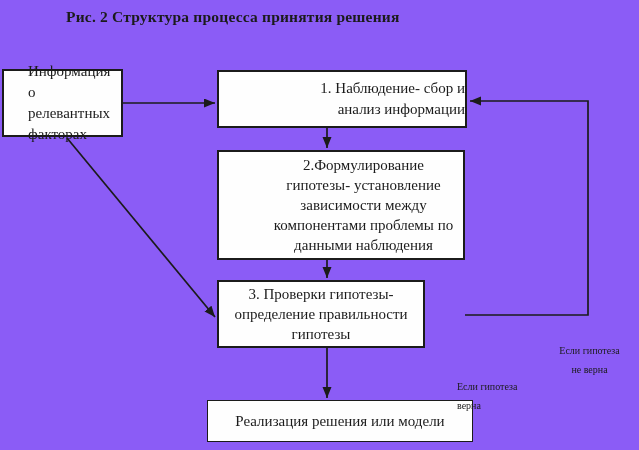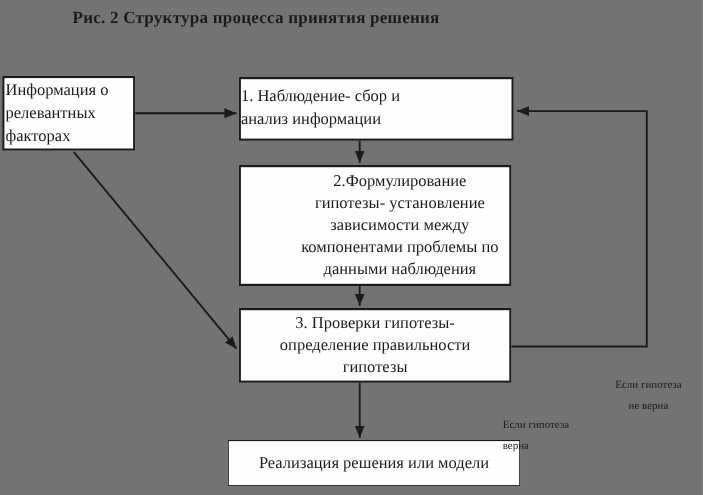--- a/index.html
+++ b/index.html
@@ -1,21 +1,21 @@
 <!DOCTYPE html>
 <html><head>
 <meta charset="utf-8">
 <style>
   * { margin: 0; padding: 0; box-sizing: border-box; }
   html, body { background: #e9e9e9; }
   .page {
     position: relative;
     width: 639px;
     height: 450px;
-    background: #737373;
+    background: #8b5cf6;
     font-family: "Liberation Serif", "DejaVu Serif", serif;
     color: #1b1b1b;
     overflow: hidden;
   }
   .title {
     position: absolute;
     left: 66px;
     top: 8px;
     font-size: 15.5px;
     font-weight: bold;
@@ -29,26 +29,26 @@
     z-index: 2;
     display: flex;
     align-items: center;
   }
   .box .lbl {
     width: 100%;
     white-space: pre-line;
     font-size: 15px;
   }
   .node-info   { left: 2px;   top: 69px;  width: 121px; height: 68px; }
-  .node-info .lbl  { text-align: left; padding-left: 1px; line-height: 21px; }
+  .node-info .lbl  { text-align: left; padding-left: 24px; line-height: 21px; }
   .node-step1  { left: 217px; top: 70px;  width: 250px; height: 58px; }
-  .node-step1 .lbl { text-align: left; line-height: 21px; }
+  .node-step1 .lbl { text-align: right; line-height: 21px; }
   .node-step2  { left: 217px; top: 150px; width: 248px; height: 110px; }
   .node-step2 .lbl { text-align: center; line-height: 20px; padding-left: 45px; }
-  .node-step3  { left: 217px; top: 280px; width: 248px; height: 68px; }
+  .node-step3  { left: 217px; top: 280px; width: 208px; height: 68px; }
   .node-step3 .lbl { text-align: center; line-height: 20px; }
   .node-result { left: 207px; top: 400px; width: 266px; height: 42px; border-width: 1.7px; }
   .node-result .lbl { text-align: center; line-height: 20px; }
   .arrows {
     position: absolute;
     left: 0; top: 0;
     z-index: 3;
     pointer-events: none;
   }
   .edge-label {

